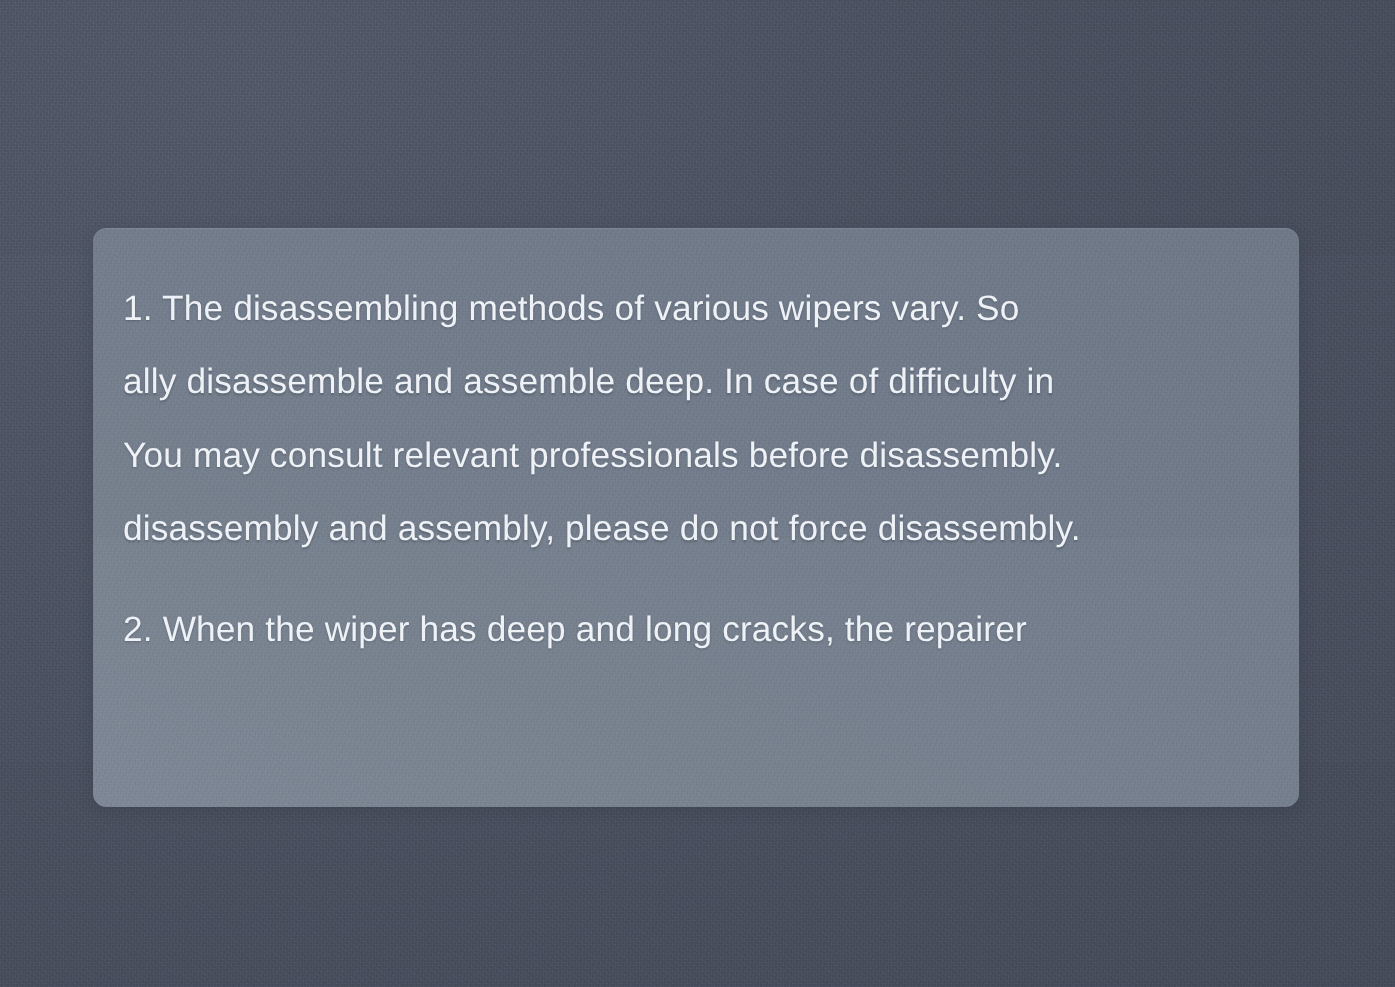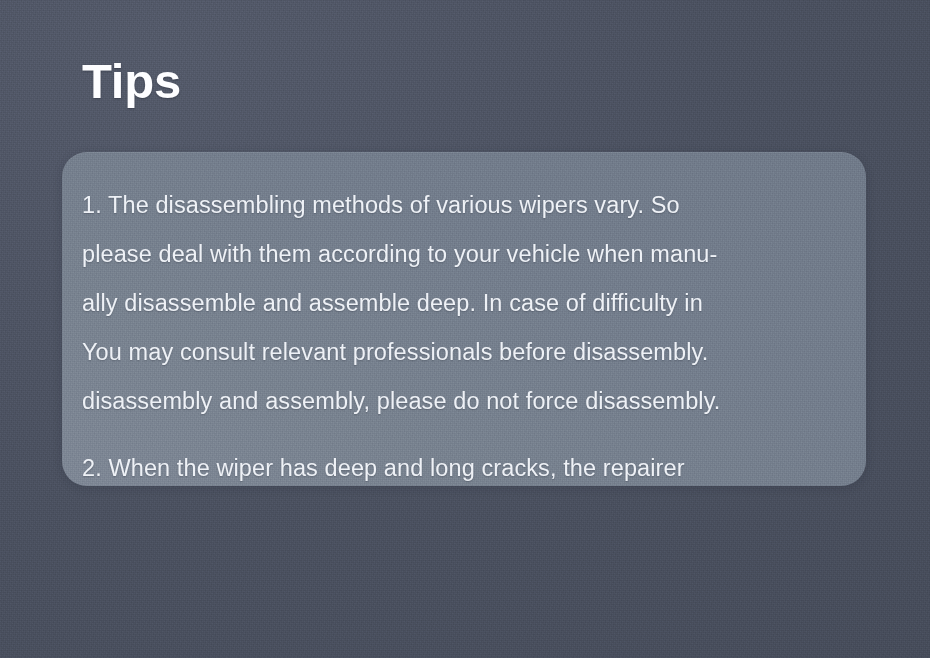--- a/index.html
+++ b/index.html
@@ -53,22 +53,22 @@
     text-shadow: 0 1px 2px rgba(20,24,34,.35);
     white-space: nowrap;
   }
 
   
   #tips-card {
     position: absolute;
     left: 62px;
     top: 152px;
     width: 804px;
-    height: 334px;
-    border-radius: 25px;
+    height: 386px;
+    border-radius: 9px;
     overflow: hidden;
     background:
       linear-gradient(205deg, #707a89 0%, #737d8c 38%, #78828f 72%, #7e8795 100%);
     box-shadow:
       0 2px 10px rgba(30,34,44,.18),
       inset 0 1px 0 rgba(255,255,255,.055);
   }
 
   #tips-card .grain {
     opacity: .42;
@@ -90,30 +90,28 @@
   #tips-body .para { margin: 0; }
   #tips-body .para + .para { margin-top: 18px; }
   #tips-body .line { white-space: nowrap; display: block; }
 </style>
 </head>
 <body>
 
 <div id="page">
   <div class="grain"></div>
 
-  <h1 id="title">Tips</h1>
 
   <section id="tips-card">
     <div class="grain"></div>
 
     <div id="tips-body">
 
       <p class="para">
         <span class="line">1. The disassembling methods of various wipers vary. So</span>
-        <span class="line">please deal with them according to your vehicle when manu-</span>
         <span class="line">ally disassemble and assemble deep. In case of difficulty in</span>
         <span class="line">You may consult relevant professionals before disassembly.</span>
         <span class="line">disassembly and assembly, please do not force disassembly.</span>
       </p>
 
       <p class="para">
         <span class="line">2. When the wiper has deep and long cracks, the repairer</span>
       </p>
 
     </div>

